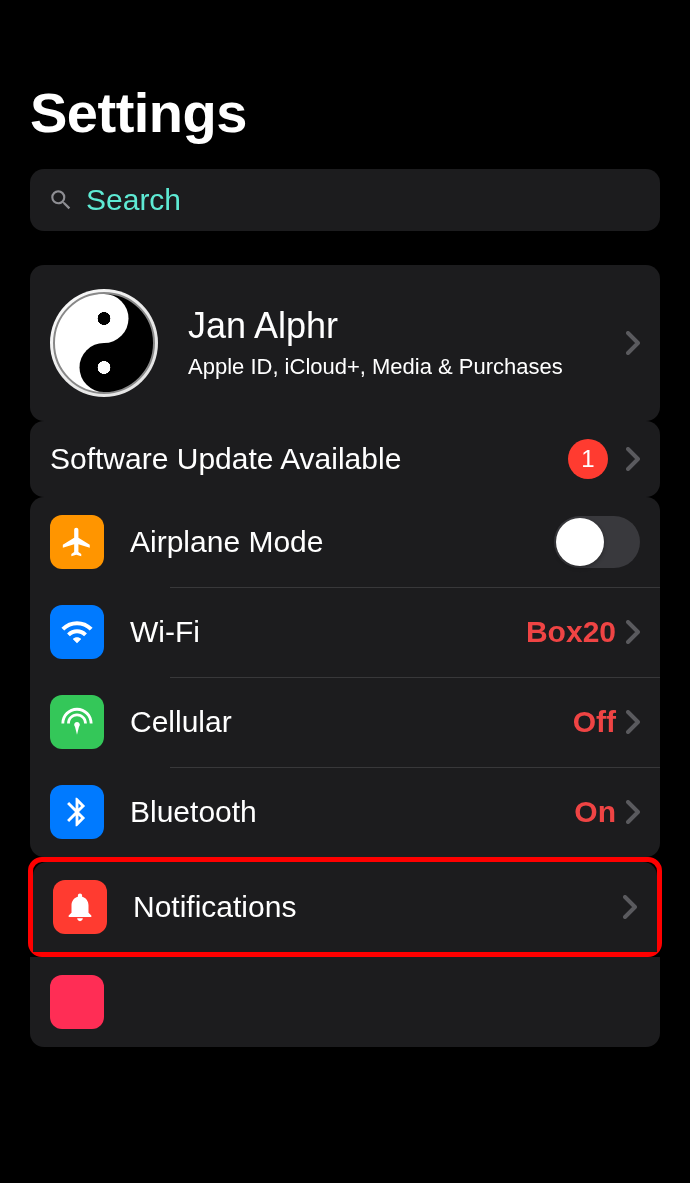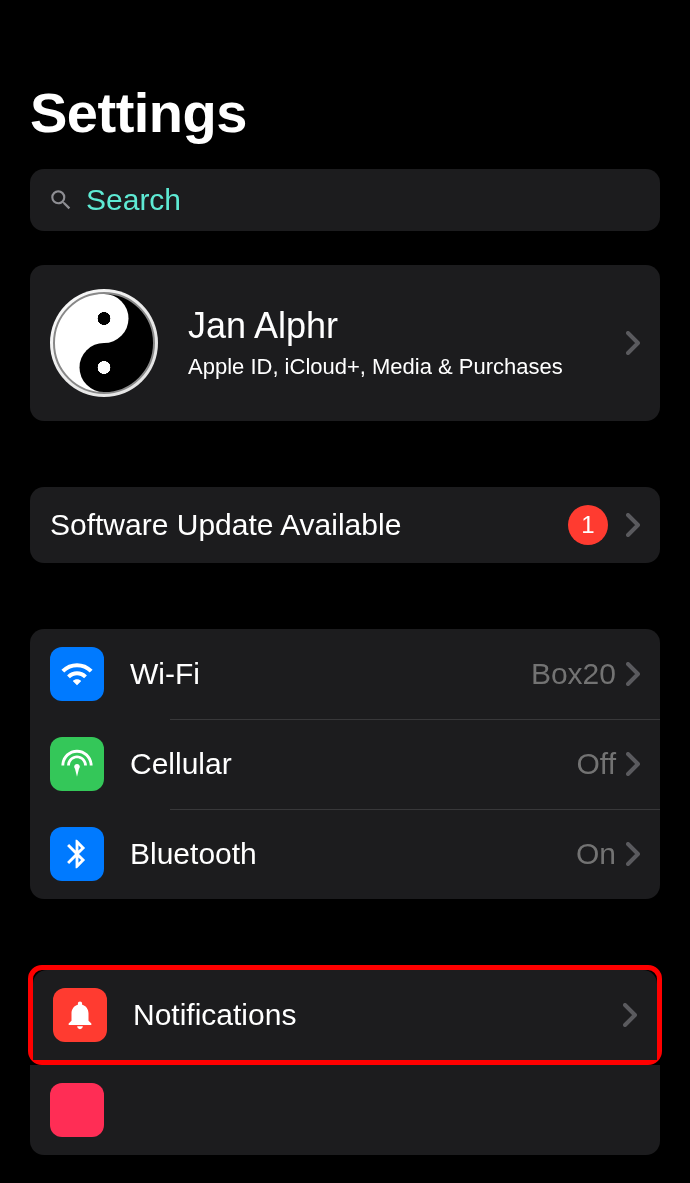--- a/index.html
+++ b/index.html
@@ -27,21 +27,20 @@
       padding: 14px 18px;
       margin-bottom: 34px;
     }
     .search-bar svg { fill: #8e8e93; width: 26px; height: 26px; margin-right: 12px; flex-shrink: 0; }
     .search-placeholder { color: #5eead4; font-size: 30px; }
     
     .group {
       background: #1c1c1e;
       border-radius: 14px;
       overflow: hidden;
-      margin-bottom: 66px;
     }
     
     .row {
       display: flex;
       align-items: center;
       padding: 18px 20px;
       position: relative;
     }
     .row + .row::before {
       content: "";
@@ -58,21 +57,21 @@
       width: 108px; height: 108px; border-radius: 50%;
       background: radial-gradient(circle at 30% 30%, #fff, #ddd);
       position: relative; flex-shrink: 0; margin-right: 30px;
       overflow: hidden;
     }
     .profile-text { flex: 1; }
     .profile-name { font-size: 36px; font-weight: 400; margin-bottom: 6px; }
     .profile-sub { font-size: 22px; color: #ffffff; line-height: 1.3; }
     
     .row-label { font-size: 30px; flex: 1; }
-    .row-value { font-size: 30px; color: #737373; margin-right: 10px; }
+    .row-value { font-size: 30px; color: #ef4444; margin-right: 10px; font-weight: bold; }
     
     .app-icon {
       width: 54px; height: 54px; border-radius: 12px;
       display: flex; align-items: center; justify-content: center;
       margin-right: 26px; flex-shrink: 0;
     }
     .app-icon svg { width: 34px; height: 34px; fill: #fff; }
     
     .chevron {
       width: 14px; height: 24px;
@@ -153,20 +152,31 @@
   <div class="row">
     <span class="update-label">Software Update Available</span>
     <span class="badge">1</span>
     <svg class="chevron" viewBox="0 0 14 24">
         <polyline points="2,2 12,12 2,22"></polyline>
       </svg>
   </div>
 </div>
 
 <div class="group">
+  <div class="row">
+    <div class="app-icon" style="background:#ff9500">
+      <svg viewBox="0 0 24 24">
+          <path d="M21 16v-2l-8-5V3.5c0-.83-.67-1.5-1.5-1.5S10 2.67 10 3.5V9l-8 5v2l8-2.5V19l-2 1.5V22l3.5-1 3.5 1v-1.5L13 19v-5.5l8 2.5z"></path>
+        </svg>
+    </div>
+    <span class="row-label">Airplane Mode</span>
+    <div class="toggle">
+      <div class="toggle-knob"></div>
+    </div>
+  </div>
   <div class="row">
     <div class="app-icon" style="background:#007aff">
       <svg viewBox="0 0 24 24">
           <path d="M1 9l2 2c4.97-4.97 13.03-4.97 18 0l2-2C16.93 2.93 7.08 2.93 1 9zm8 8l3 3 3-3c-1.65-1.66-4.34-1.66-6 0zm-4-4l2 2c2.76-2.76 7.24-2.76 10 0l2-2C15.14 9.14 8.87 9.14 5 13z"></path>
         </svg>
     </div>
     <span class="row-label">Wi-Fi</span>
     <span class="row-value">Box20</span>
     <svg class="chevron" viewBox="0 0 14 24">
         <polyline points="2,2 12,12 2,22"></polyline>

